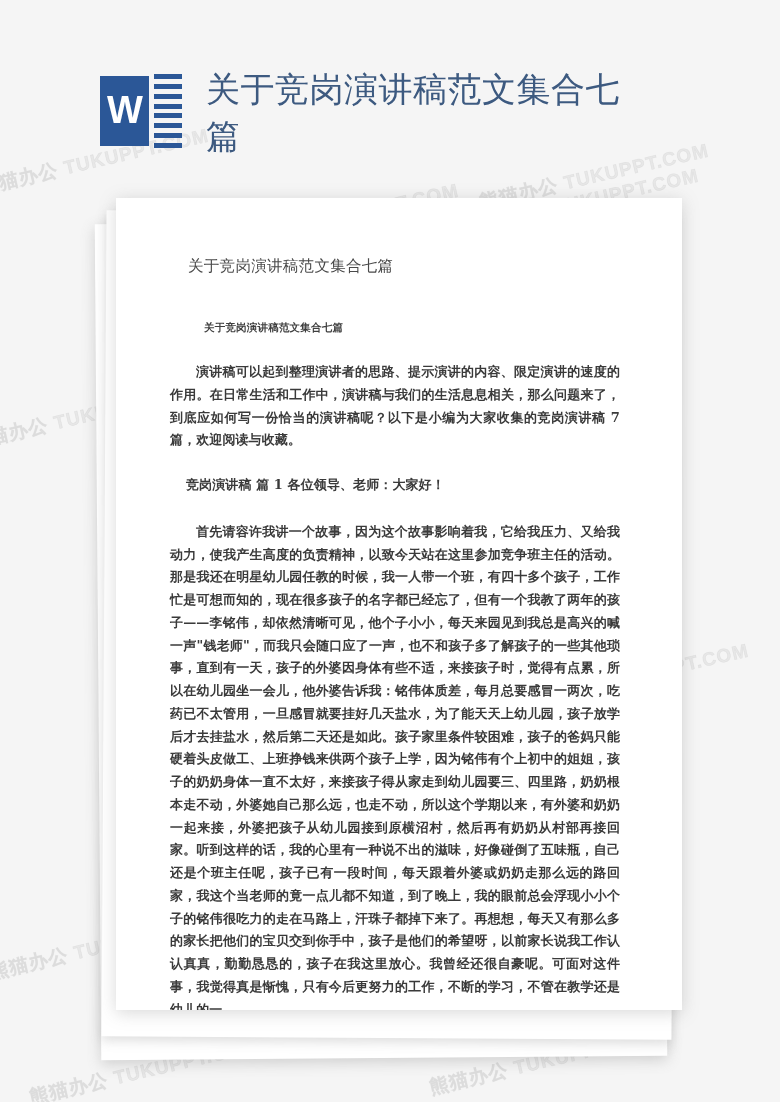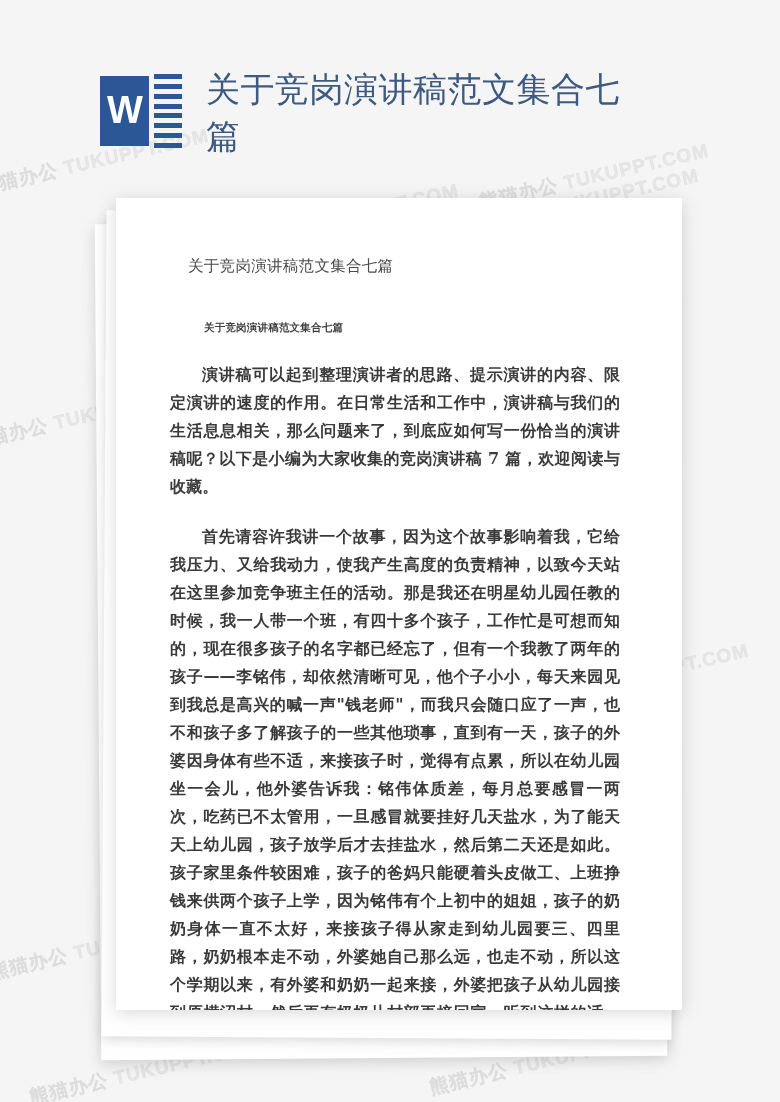--- a/index.html
+++ b/index.html
@@ -168,21 +168,21 @@
   }
   .doc-sub {
     font-size: 10.5px;
     color: #3f3f3f;
     margin: 0 0 26px 0;
     padding-left: 34px;
     font-weight: bold;
     letter-spacing: 0.2px;
   }
   .doc-p {
-    font-size: 16px;
+    font-size: 13px;
     line-height: 1.75;
     color: #3a3a3a;
     margin: 0 8px 22px 0;
     text-align: justify;
     font-weight: bold;
     letter-spacing: 0.1px;
   }
   .doc-p.indent { text-indent: 2em; }
   .doc-p.head { padding-left: 16px; margin-bottom: 24px; }
   .doc-p.line { padding-left: 16px; margin-bottom: 26px; }
@@ -221,20 +221,21 @@
 <div class="page-stack">
   <div class="sheet back2"></div>
   <div class="sheet back1"></div>
   <div class="sheet front"></div>
 </div>
 
 <div class="doc-content">
   <div class="doc-h1">关于竞岗演讲稿范文集合七篇</div>
   <div class="doc-sub">关于竞岗演讲稿范文集合七篇</div>
   <p class="doc-p indent">演讲稿可以起到整理演讲者的思路、提示演讲的内容、限定演讲的速度的作用。在日常生活和工作中，演讲稿与我们的生活息息相关，那么问题来了，到底应如何写一份恰当的演讲稿呢？以下是小编为大家收集的竞岗演讲稿 7 篇，欢迎阅读与收藏。</p>
+  <p class="doc-p head">竞岗演讲稿 篇 1 各位领导、老师：大家好！</p>
   <p class="doc-p indent body">首先请容许我讲一个故事，因为这个故事影响着我，它给我压力、又给我动力，使我产生高度的负责精神，以致今天站在这里参加竞争班主任的活动。那是我还在明星幼儿园任教的时候，我一人带一个班，有四十多个孩子，工作忙是可想而知的，现在很多孩子的名字都已经忘了，但有一个我教了两年的孩子——李铭伟，却依然清晰可见，他个子小小，每天来园见到我总是高兴的喊一声"钱老师"，而我只会随口应了一声，也不和孩子多了解孩子的一些其他琐事，直到有一天，孩子的外婆因身体有些不适，来接孩子时，觉得有点累，所以在幼儿园坐一会儿，他外婆告诉我：铭伟体质差，每月总要感冒一两次，吃药已不太管用，一旦感冒就要挂好几天盐水，为了能天天上幼儿园，孩子放学后才去挂盐水，然后第二天还是如此。孩子家里条件较困难，孩子的爸妈只能硬着头皮做工、上班挣钱来供两个孩子上学，因为铭伟有个上初中的姐姐，孩子的奶奶身体一直不太好，来接孩子得从家走到幼儿园要三、四里路，奶奶根本走不动，外婆她自己那么远，也走不动，所以这个学期以来，有外婆和奶奶一起来接，外婆把孩子从幼儿园接到原横沼村，然后再有奶奶从村部再接回家。听到这样的话，我的心里有一种说不出的滋味，好像碰倒了五味瓶，自己还是个班主任呢，孩子已有一段时间，每天跟着外婆或奶奶走那么远的路回家，我这个当老师的竟一点儿都不知道，到了晚上，我的眼前总会浮现小小个子的铭伟很吃力的走在马路上，汗珠子都掉下来了。再想想，每天又有那么多的家长把他们的宝贝交到你手中，孩子是他们的希望呀，以前家长说我工作认认真真，勤勤恳恳的，孩子在我这里放心。我曾经还很自豪呢。可面对这件事，我觉得真是惭愧，只有今后更努力的工作，不断的学习，不管在教学还是幼儿的一</p>
 </div>
 
 <div class="watermark-layer" id="wm-front">
     <div class="wm" style="left: -30px; top: 430px;">熊猫办公 TUKUPPT.COM</div>
     <div class="wm" style="left: 470px; top: 215px;">熊猫办公 TUKUPPT.COM</div>
     <div class="wm" style="left: 520px; top: 690px;">熊猫办公 TUKUPPT.COM</div>
     <div class="wm" style="left: -10px; top: 960px;">熊猫办公 TUKUPPT.COM</div>
     <div class="wm" style="left: 240px; top: 1030px;">熊猫办公 TUKUPPT.COM</div>
     <div class="wm" style="left: 430px; top: 1075px;">熊猫办公 TUKUPPT.COM</div>

